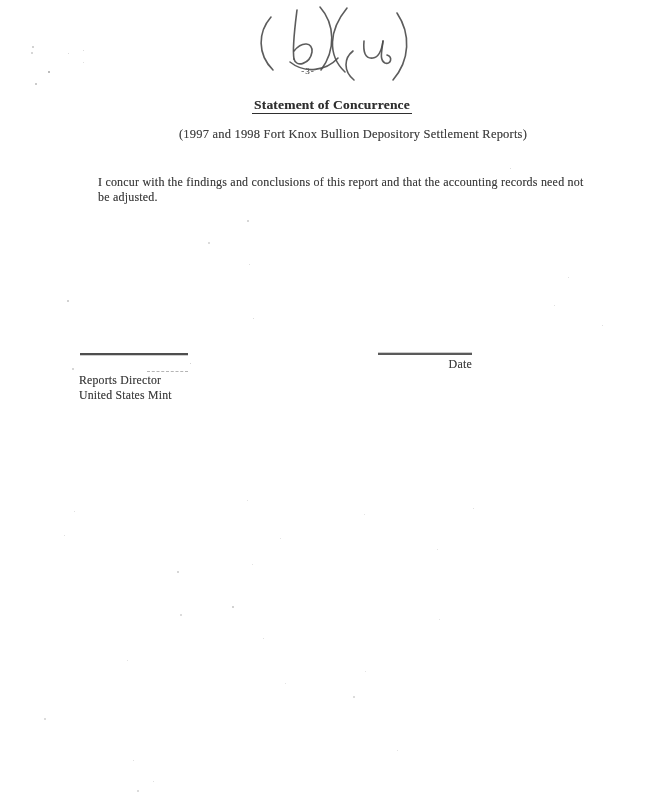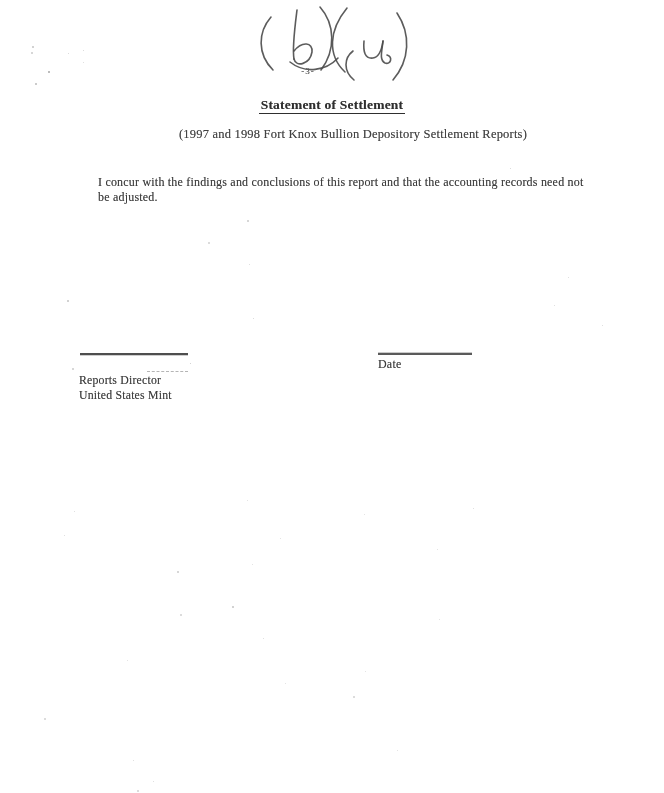--- a/index.html
+++ b/index.html
@@ -108,21 +108,21 @@
     top: 353px;
     width: 94px;
     height: 2px;
     background: #5a5a5a;
     box-shadow: 0 -1px 0 rgba(150,150,150,0.5);
   }
   .date-label {
     left: 378px;
     top: 357px;
     width: 94px;
-    text-align: left;
+    text-align: right;
     font-size: 12px;
     font-family: Liberation Serif, serif;
   }
   .speckle {
     position: absolute;
     background: #8a8a8a;
     border-radius: 50%;
   }
 </style>
 </head>
@@ -139,21 +139,21 @@
     <path d="M 97 8 C 79 30 77 55 95 72"></path>
     <path d="M 103 51 C 94 58 93 71 104 80"></path>
     <path d="M 114 41 C 113 52 115 59 123 58 C 130 57 132 48 133 41"></path>
     <path d="M 133 41 C 132 51 129 60 135 63 C 141 65 143 57 137 55"></path>
     <path d="M 147 13 C 161 34 160 60 143 80"></path>
   </svg>
 
   <div class="txt page-number">-3-</div>
 
   <div class="txt title">
-    <span class="underline">Statement of Settlement</span>
+    <span class="underline">Statement of Concurrence</span>
   </div>
 
   <div class="txt subtitle">(1997 and 1998 Fort Knox Bullion Depository Settlement Reports)</div>
 
   <div class="txt body-par">
     <div>I concur with the findings and conclusions of this report and that the accounting records need not</div>
     <div>be adjusted.</div>
   </div>
 
   <div class="sig-line"></div>

